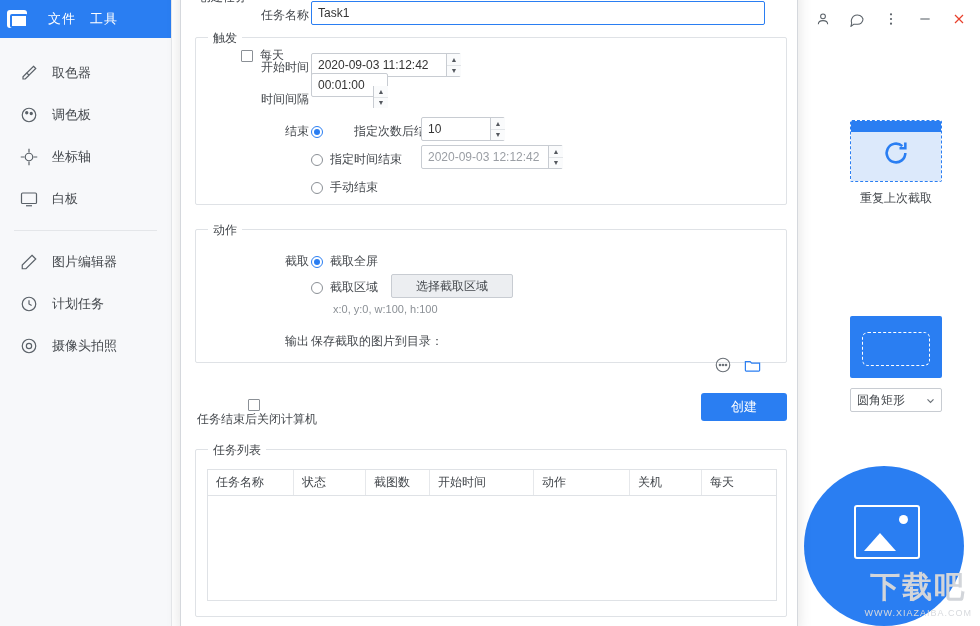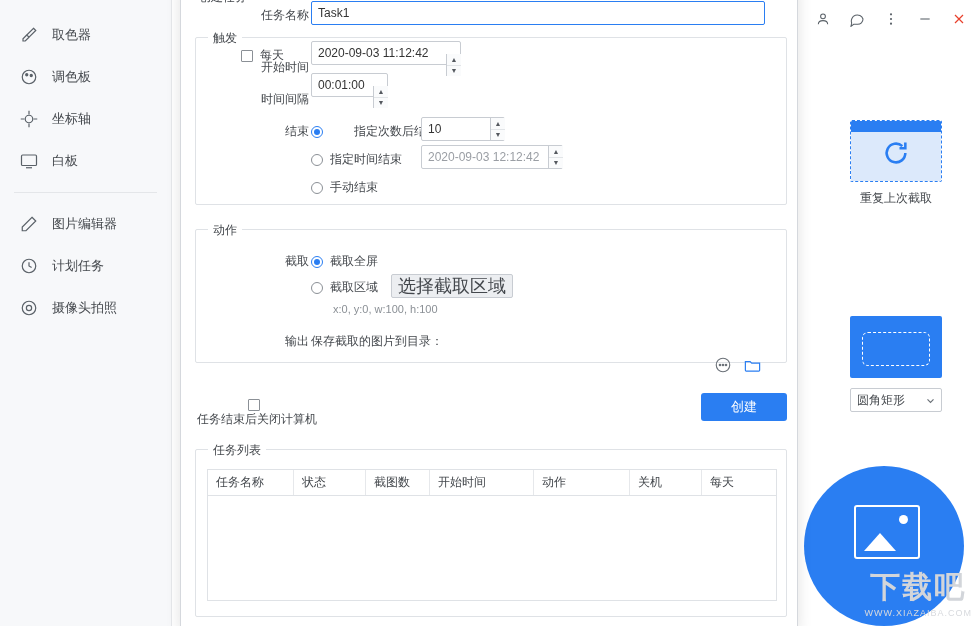--- a/index.html
+++ b/index.html
@@ -183,21 +183,21 @@
   .rb.on:after {
     content: ""; position: absolute; left: 2px; top: 2px;
     width: 6px; height: 6px; background: #2a7ef2; border-radius: 50%;
   }
   .cb {
     width: 12px; height: 12px; border: 1px solid #8b9096; border-radius: 1px;
     margin-right: 7px; background: #fff; flex: none;
   }
   .btn-gray {
     position: absolute; height: 24px; background: #eceef1; border: 1px solid #c8ccd2;
-    border-radius: 2px; font-size: 18px; color: #44484d;
+    border-radius: 2px; font-size: 12px; color: #44484d;
     display: flex; align-items: center; justify-content: center;
   }
   .btn-primary {
     position: absolute; height: 28px; background: #2a7ef2; border-radius: 3px;
     color: #ffffff; font-size: 13px;
     display: flex; align-items: center; justify-content: center;
   }
   .hint { position: absolute; font-size: 11px; color: #8a8f95; }
   .sub-label { position: absolute; font-size: 12px; color: #44484d; }
   .icon-btn {
@@ -216,20 +216,27 @@
   .th:last-child { border-right: none; }
 
   svg { display: block; }
 </style>
 </head>
 <body>
 
 <div id="app-root">
 
   <div id="sidebar">
+    <div id="sidebar-header">
+      <div class="logo-box">
+        <div class="logo-sq"></div>
+      </div>
+      <div class="menu-top">文件</div>
+      <div class="menu-top">工具</div>
+    </div>
 
     <div class="sidebar-list">
       <div class="side-item">
         <span class="ic">
           <svg width="18" height="18" viewBox="0 0 24 24" fill="none" stroke="#5a6168" stroke-width="1.6">
             <path d="M18 3l3 3-9 9-3-3 9-9z"></path>
               <path d="M9 12l-5 5v3h3l5-5"></path>
           </svg>
         </span>
         <span>取色器</span>
@@ -372,21 +379,21 @@
     <div class="group" style="left:14px; top:52px; width:592px; height:168px;">
       <div class="group-label">触发</div>
     </div>
 
     <div class="checkbox" style="left:60px; top:62px;">
       <span class="cb"></span>
       <span>每天</span>
     </div>
 
     <div class="fld-label" style="left:38px; top:74px; width:90px;">开始时间</div>
-    <div class="txtin" style="left:130px; top:56px; width:150px;">2020-09-03 11:12:42</div>
+    <div class="txtin" style="left:130px; top:68px; width:150px;">2020-09-03 11:12:42</div>
     <div class="spin" style="left:265px; top:69px;">
       <div>▲</div>
       <div>▼</div>
     </div>
 
     <div class="fld-label" style="left:38px; top:106px; width:90px;">时间间隔</div>
     <div class="txtin" style="left:130px; top:88px; width:77px;">00:01:00</div>
     <div class="spin" style="left:192px; top:101px;">
       <div>▲</div>
       <div>▼</div>

